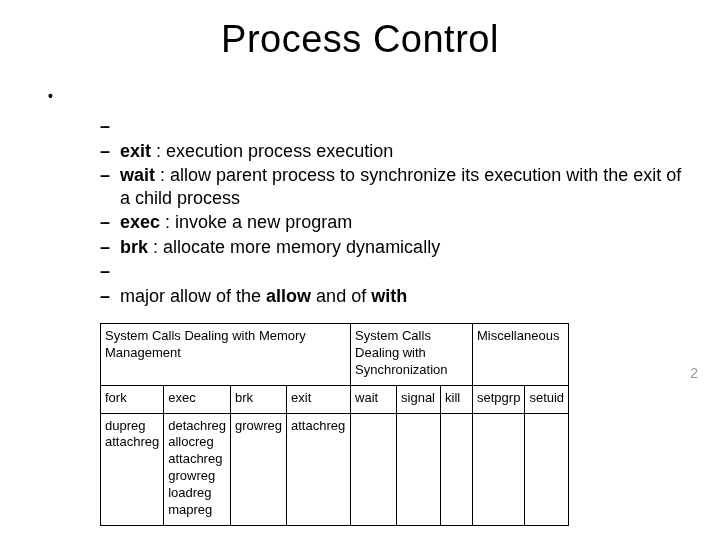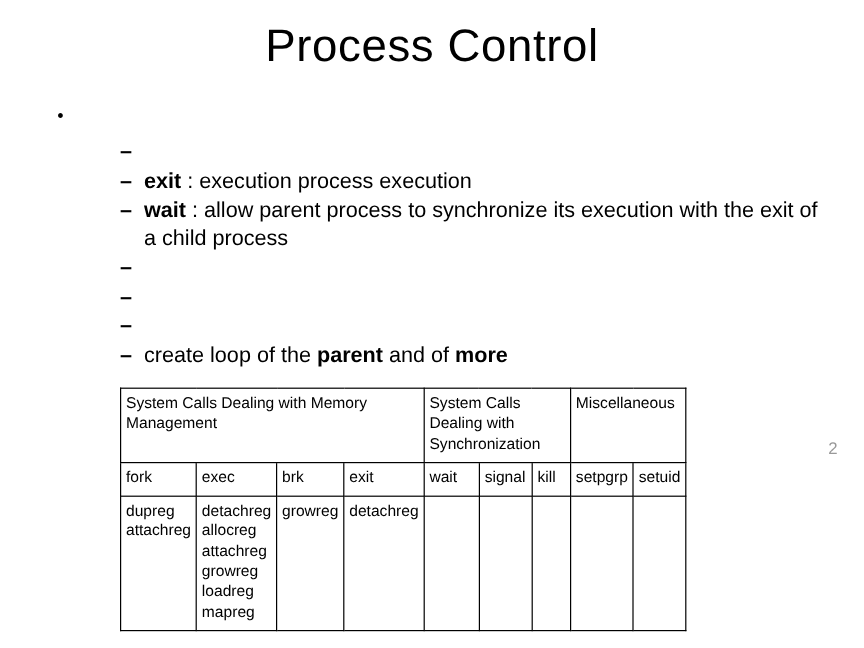--- a/index.html
+++ b/index.html
@@ -47,30 +47,32 @@
     <div class="bullet2">
       <span class="dash">–</span>
       <span class="txt"><b>exit</b><span> : execution process execution</span></span>
     </div>
     <div class="bullet2">
       <span class="dash">–</span>
       <span class="txt"><b>wait</b><span> : allow parent process to synchronize its execution with the exit of a child process</span></span>
     </div>
     <div class="bullet2">
       <span class="dash">–</span>
+      <span class="txt"><b>exec</b><span> : invoke a new program</span></span>
+    </div>
+    <div class="bullet2">
+      <span class="dash">–</span>
+      <span class="txt"><b>brk</b><span> : allocate more memory dynamically</span></span>
     </div>
     <div class="bullet2">
       <span class="dash">–</span>
     </div>
     <div class="bullet2">
       <span class="dash">–</span>
-    </div>
-    <div class="bullet2">
-      <span class="dash">–</span>
-      <span class="txt"><span>create loop of the </span><b>parent</b><span> and of </span><b>more</b></span>
+      <span class="txt"><span>major allow of the </span><b>allow</b><span> and of </span><b>with</b></span>
     </div>
   </div>
 
   <div class="tablewrap">
     <table>
       <colgroup>
         <col class="col-a">
           <col class="col-b">
           <col class="col-c">
           <col class="col-d">
@@ -94,21 +96,21 @@
         <td>wait</td>
         <td>signal</td>
         <td>kill</td>
         <td>setpgrp</td>
         <td>setuid</td>
       </tr>
       <tr>
         <td>dupreg attachreg</td>
         <td>detachreg allocreg attachreg growreg loadreg mapreg</td>
         <td>growreg</td>
-        <td>detachreg</td>
+        <td>attachreg</td>
         <td></td>
         <td></td>
         <td></td>
         <td></td>
         <td></td>
       </tr>
     </tbody>
       </table>
   </div>
 

